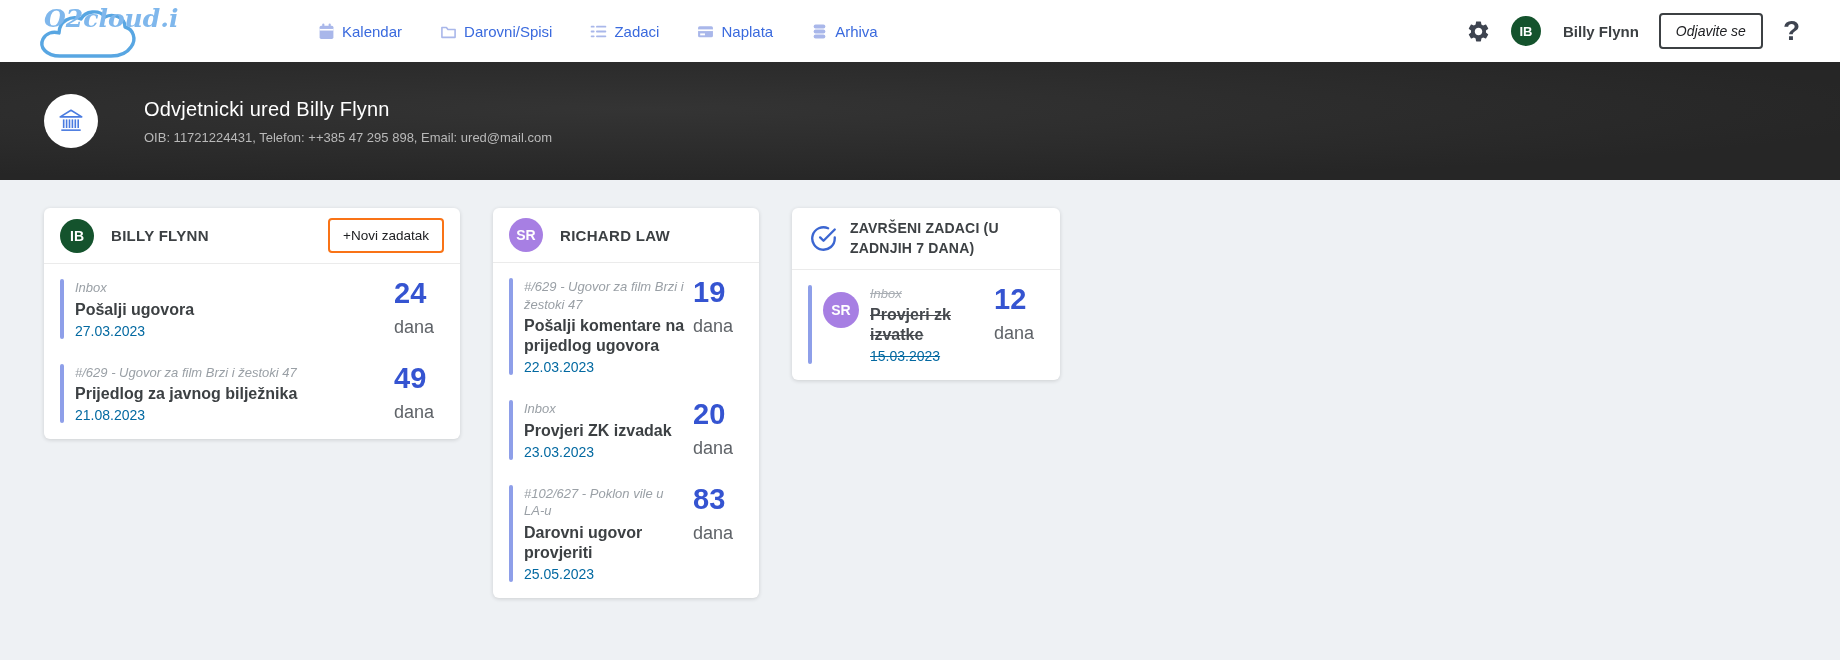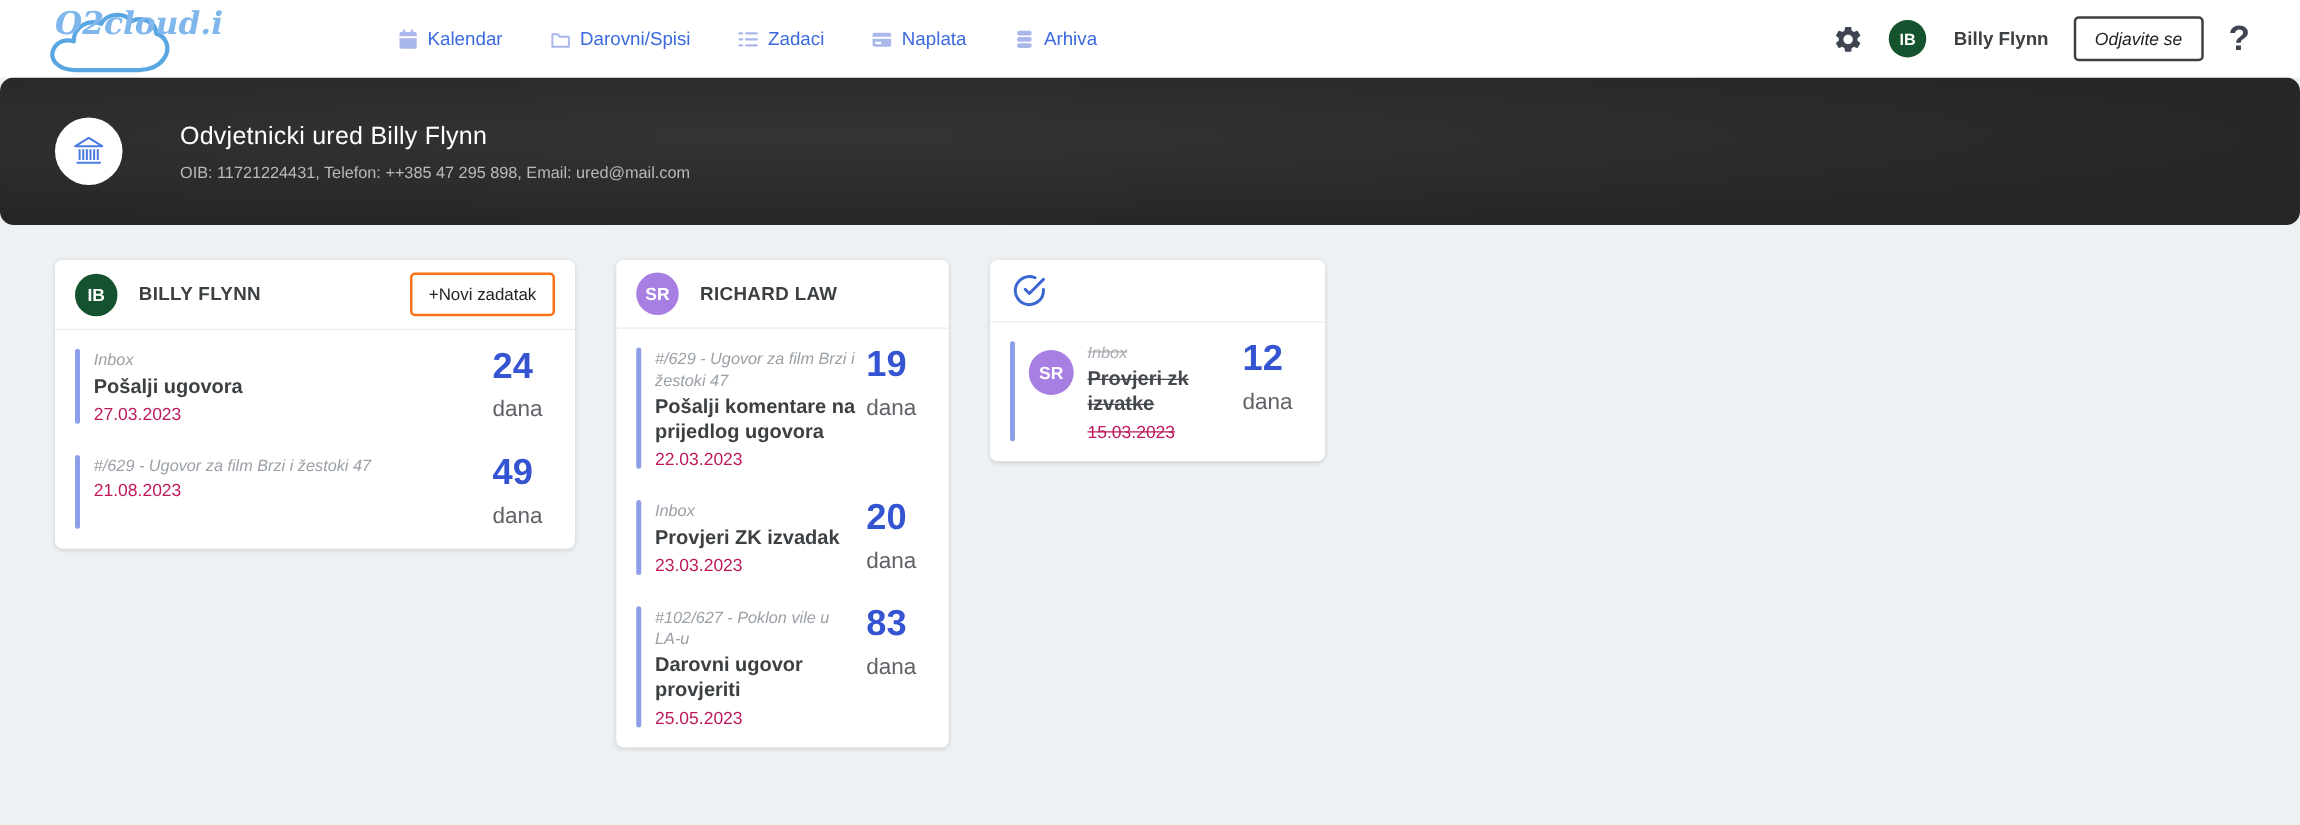--- a/index.html
+++ b/index.html
@@ -19,21 +19,21 @@
             color:#fff; font-weight:700; font-size:13px; }
   .avatar-green { background:#14532d; }
   .avatar-purple { background:#a77fe3; }
   .user-name { font-size:15px; font-weight:700; color:#3c4043; margin-left:2px; }
   .logout-btn { border:2px solid #3c4043; border-radius:4px; background:#fff; padding:8px 15px;
                 font-size:14px; color:#202124; cursor:pointer; font-family:"Liberation Sans",sans-serif;font-style:italic; }
   .help-btn { font-size:28px; font-weight:700; color:#3e4450; cursor:pointer; line-height:1; }
 
   
   .office-header { height:118px; background:radial-gradient(ellipse at 35% 40%, #343434 0%, #262626 75%);
-                   display:flex; align-items:center; padding-left:44px;border-radius:11px; }
+                   display:flex; align-items:center; padding-left:44px; }
   .office-avatar { width:54px; height:54px; border-radius:50%; background:#fff; display:flex;
                    align-items:center; justify-content:center; flex:0 0 auto; }
   .office-text { margin-left:46px; }
   .office-title { color:#ffffff; font-size:20px; font-weight:400; letter-spacing:.2px; }
   .office-details { color:#b9b9b9; font-size:13px; margin-top:9px; }
 
   
   .content { padding:28px 0 0 44px; display:flex; align-items:flex-start; gap:33px; }
   .card { background:#fff; border-radius:6px; box-shadow:0 1px 4px rgba(0,0,0,.14); }
   .card-1 { width:416px; }
@@ -48,21 +48,21 @@
                   padding:8px 13px; font-size:13.5px; color:#202124; cursor:pointer; font-family:"Liberation Sans",sans-serif; }
   .check-icon { flex:0 0 auto; display:flex; margin-left:2px; }
 
   .task-list { padding:15px 16px 16px 16px; }
   .task-row { display:flex; align-items:flex-start; }
   .task-row + .task-row { margin-top:25px; }
   .task-bar { width:4px; border-radius:2px; background:#8e9fe9; align-self:stretch; margin-right:11px; flex:0 0 auto; }
   .task-main { flex:1; padding-right:6px; min-width:0; }
   .task-context { font-style:italic; color:#9aa0a6; font-size:13px; line-height:1.35; }
   .task-title { font-weight:700; color:#3c4043; font-size:16px; margin-top:3px; line-height:1.25; }
-  .task-date { color:#be185d; font-size:14px; margin-top:3px; }
+  .task-date { color:#0369a1; font-size:14px; margin-top:3px; }
   .task-days { min-width:50px; flex:0 0 auto; }
   .days-num { color:#3554d1; font-size:29px; font-weight:700; line-height:1; }
   .days-label { color:#5f6368; font-size:18px; margin-top:9px; }
   .task-avatar { width:36px; height:36px; border-radius:50%; background:#a77fe3; color:#fff; font-weight:700;
                  font-size:14px; display:flex; align-items:center; justify-content:center; margin:7px 11px 0 0; flex:0 0 auto; }
   .completed .task-context, .completed .task-title, .completed .task-date { text-decoration:line-through; }
   .completed .task-context { color:#a9aeb4; }
   .completed .task-title { color:#45494e; }
 </style>
 </head>
@@ -183,20 +183,21 @@
         </div>
         <div class="task-days">
           <div class="days-num">24</div>
           <div class="days-label">dana</div>
         </div>
       </div>
       <div class="task-row">
         <div class="task-bar"></div>
         <div class="task-main">
           <div class="task-context">#/629 - Ugovor za film Brzi i žestoki 47</div>
+          <div class="task-title">Prijedlog za javnog bilježnika</div>
           <div class="task-date">21.08.2023</div>
         </div>
         <div class="task-days">
           <div class="days-num">49</div>
           <div class="days-label">dana</div>
         </div>
       </div>
     </div>
   </div>
 
@@ -246,20 +247,21 @@
   </div>
 
   <div class="card card-3">
     <div class="card-header">
       <span class="check-icon">
         <svg width="27" height="27" viewBox="0 0 24 24" fill="none" stroke="#3b66d1" stroke-width="2.1" stroke-linecap="round" stroke-linejoin="round">
           <path d="M22 11.1V12a10 10 0 1 1-5.93-9.14"></path>
           <polyline points="22 4 12 14.01 9 11.01"></polyline>
         </svg>
       </span>
+      <span class="header-name-wrap">ZAVRŠENI ZADACI (U ZADNJIH 7 DANA)</span>
     </div>
     <div class="task-list">
       <div class="task-row completed">
         <div class="task-bar"></div>
         <div class="task-avatar">SR</div>
         <div class="task-main">
           <div class="task-context">Inbox</div>
           <div class="task-title">Provjeri zk izvatke</div>
           <div class="task-date">15.03.2023</div>
         </div>

